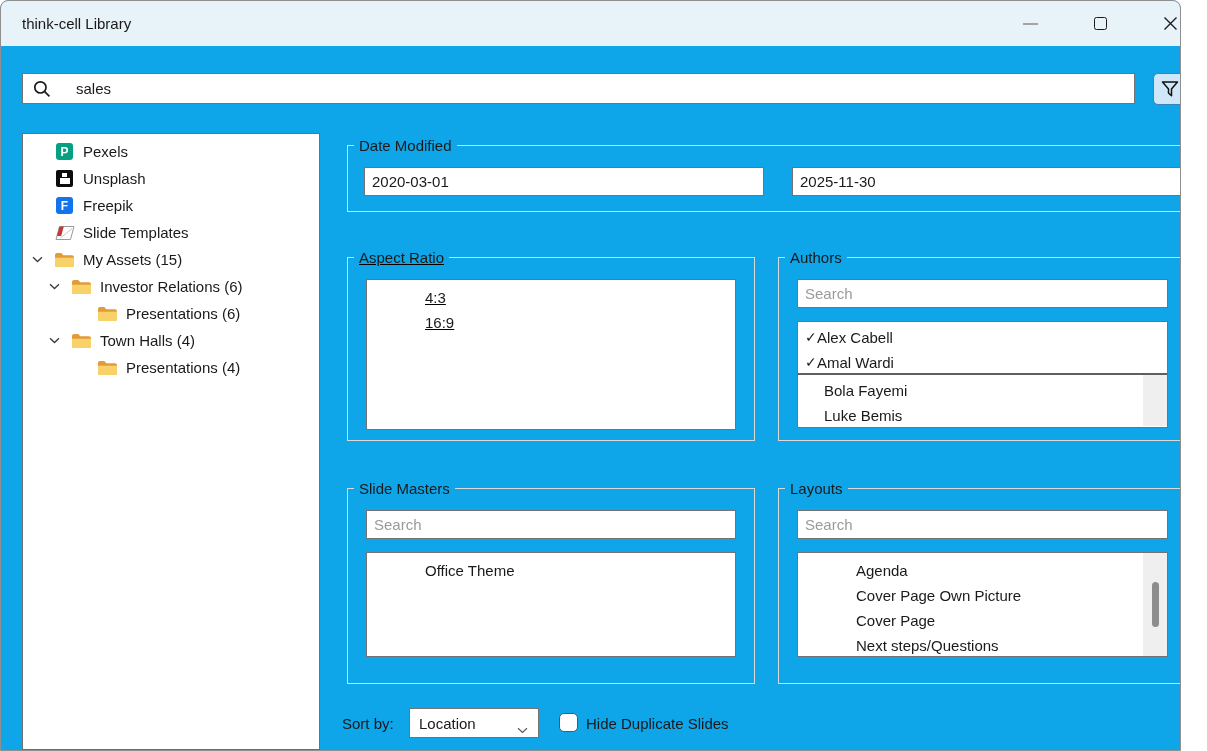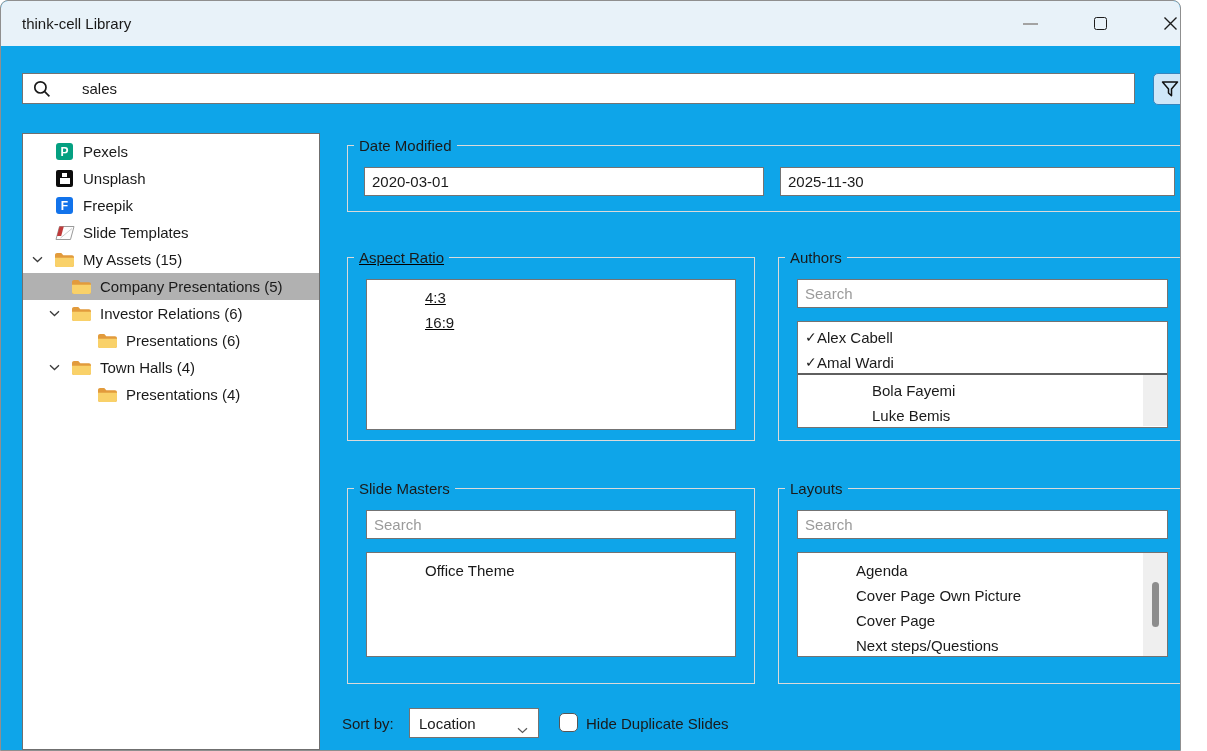--- a/index.html
+++ b/index.html
@@ -18,21 +18,21 @@
   .ctl-close { left:1148px; }
   .min-glyph { width:15px; height:2px; background:#a3a3a3; }
   .max-glyph { width:13px; height:13px; border:1.4px solid #1c1c1c; border-radius:2.5px; }
   
   .searchbox {
     position:absolute; left:21px; top:72px; width:1113px; height:31px;
     background:#fff; border:1px solid #737373; display:flex; align-items:center;
   }
   .searchbox svg { margin-left:9px; flex:0 0 auto; }
   .searchbox input {
-    border:none; outline:none; flex:1; margin-left:28px; font-size:15px;
+    border:none; outline:none; flex:1; margin-left:22px; font-size:15px;
     color:#1a1a1a; font-family:"Liberation Sans", sans-serif; background:transparent;
   }
   .filterbtn {
     position:absolute; left:1152px; top:72px; width:34px; height:32px;
     background:#cfe7f8; border:1px solid #3685be; border-radius:5px;
     display:flex; align-items:center; justify-content:center; cursor:pointer;
   }
   
   .sidebar {
     position:absolute; left:21px; top:132px; width:298px; height:617px;
@@ -55,39 +55,39 @@
   .u-top { position:absolute; left:6px; top:3px; width:5px; height:3.5px; background:#fff; }
   .u-bot { position:absolute; left:3.5px; top:8px; width:10px; height:5.5px; background:#fff; }
   
   fieldset { position:absolute; border:1px solid #dadada; margin:0; padding:0; }
   legend { font-size:15px; color:#1a1a1a; margin-left:6px; padding:0 5px; }
   .fs-date    { left:346px; top:136px; width:840px; height:75px; }
   .fs-aspect  { left:346px; top:248px; width:408px; height:192px;text-decoration:underline; }
   .fs-authors { left:777px; top:248px; width:409px; height:192px; }
   .fs-masters { left:346px; top:479px; width:408px; height:204px; }
   .fs-layouts { left:777px; top:479px; width:409px; height:204px; }
-  .date-row { display:flex; gap:16px; margin:13px 0 0 16px; }
+  .date-row { display:flex; gap:28px; margin:13px 0 0 16px; }
   .tinput {
     height:29px; border:1px solid #737373; background:#fff; font-size:15px;
     color:#1a1a1a; padding:0 7px; font-family:"Liberation Sans", sans-serif; outline:none;
   }
   .date-from { width:400px; }
   .date-to { width:395px; }
   .grp-search { display:block; margin:13px 18px 0 18px; width:calc(100% - 36px); }
   .grp-search::placeholder { color:#9a9a9a; }
   .listbox {
     position:relative; margin:13px 18px 0 18px; background:#fff;
     border:1px solid #737373; overflow:hidden; font-size:15px; color:#1a1a1a;
   }
   .lb-aspect  { height:151px; padding-top:5px; }
   .lb-plain   { height:105px; padding-top:5px; }
   .lb-authors { height:107px; padding:0; }
   .lrow { height:25px; line-height:25px; padding-left:30px; cursor:default; white-space:nowrap;margin-left:28px; }
   .sec-top { padding-top:3px; height:51px; }
-  .sec-bottom { position:relative; padding-top:3px; height:51px;margin-left:48px; }
+  .sec-bottom { position:relative; padding-top:3px; height:51px; }
   .arow { display:flex; height:25px; line-height:25px; cursor:default; }
   .acheck { width:19px; flex:0 0 19px; padding-left:7px; font-size:14px; }
   .arow.unchecked .aname { padding-left:26px; }
   .divider { height:2px; background:#5f5f5f; }
   .scroll-track { position:absolute; right:0; top:0; bottom:0; width:24px; background:#efefef; }
   .scroll-thumb { position:absolute; right:8px; top:29px; width:7px; height:45px; background:#8d8d8d; border-radius:3.5px; }
   
   .sort-label { position:absolute; left:341px; top:714px; font-size:15px; color:#1a1a1a; }
   .dropdown {
     position:absolute; left:408px; top:707px; width:130px; height:30px;
@@ -183,30 +183,20 @@
       </span>
       <span class="ticon">
         <svg width="21" height="16" viewBox="0 0 21 16">
             <path d="M1 3.1 C1 2 1.9 1.1 3 1.1 H7.3 L9.3 3.3 H18 C19.1 3.3 20 4.2 20 5.3 V13 C20 14.1 19.1 15 18 15 H3 C1.9 15 1 14.1 1 13 Z" fill="#e29b3c"></path>
             <path d="M1 5.7 H20 V13 C20 14.1 19.1 15 18 15 H3 C1.9 15 1 14.1 1 13 Z" fill="#f9d169"></path>
           </svg>
       </span>
       <span>My Assets (15)</span>
     </div>
 
-    <div class="trow l1 selected">
-      <span class="chev"></span>
-      <span class="ticon">
-        <svg width="21" height="16" viewBox="0 0 21 16">
-            <path d="M1 3.1 C1 2 1.9 1.1 3 1.1 H7.3 L9.3 3.3 H18 C19.1 3.3 20 4.2 20 5.3 V13 C20 14.1 19.1 15 18 15 H3 C1.9 15 1 14.1 1 13 Z" fill="#e29b3c"></path>
-            <path d="M1 5.7 H20 V13 C20 14.1 19.1 15 18 15 H3 C1.9 15 1 14.1 1 13 Z" fill="#f9d169"></path>
-          </svg>
-      </span>
-      <span>Company Presentations (5)</span>
-    </div>
 
     <div class="trow l1">
       <span class="chev">
         <svg width="11" height="7" viewBox="0 0 11 7">
             <polyline points="1,1.3 5.5,5.5 10,1.3" fill="none" stroke="#3b3b3b" stroke-width="1.3"></polyline>
           </svg>
       </span>
       <span class="ticon">
         <svg width="21" height="16" viewBox="0 0 21 16">
             <path d="M1 3.1 C1 2 1.9 1.1 3 1.1 H7.3 L9.3 3.3 H18 C19.1 3.3 20 4.2 20 5.3 V13 C20 14.1 19.1 15 18 15 H3 C1.9 15 1 14.1 1 13 Z" fill="#e29b3c"></path>

